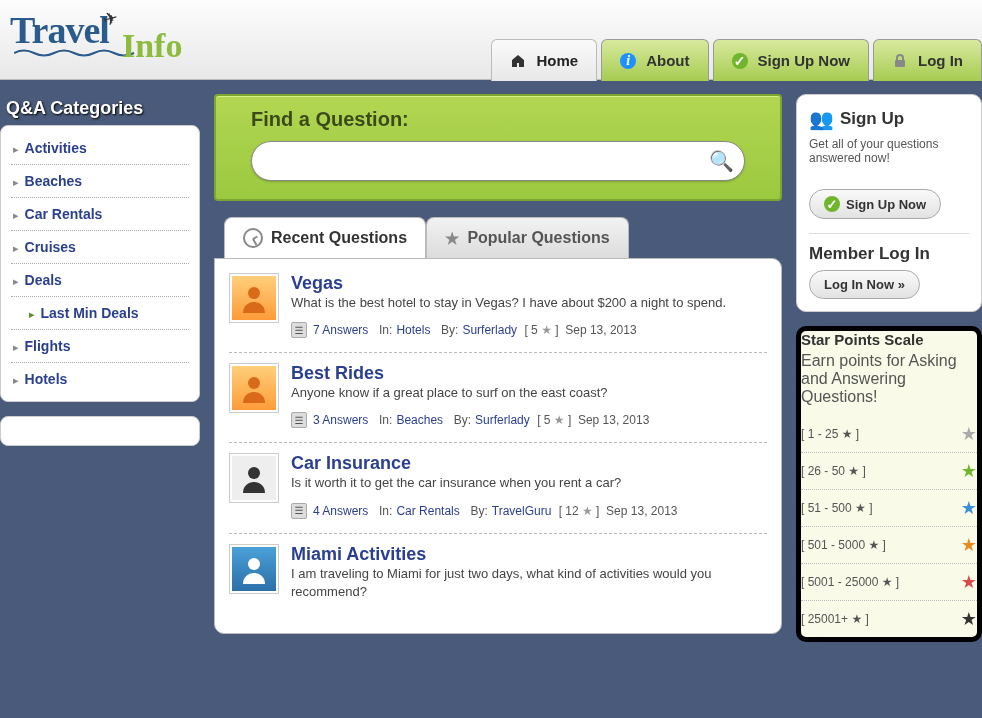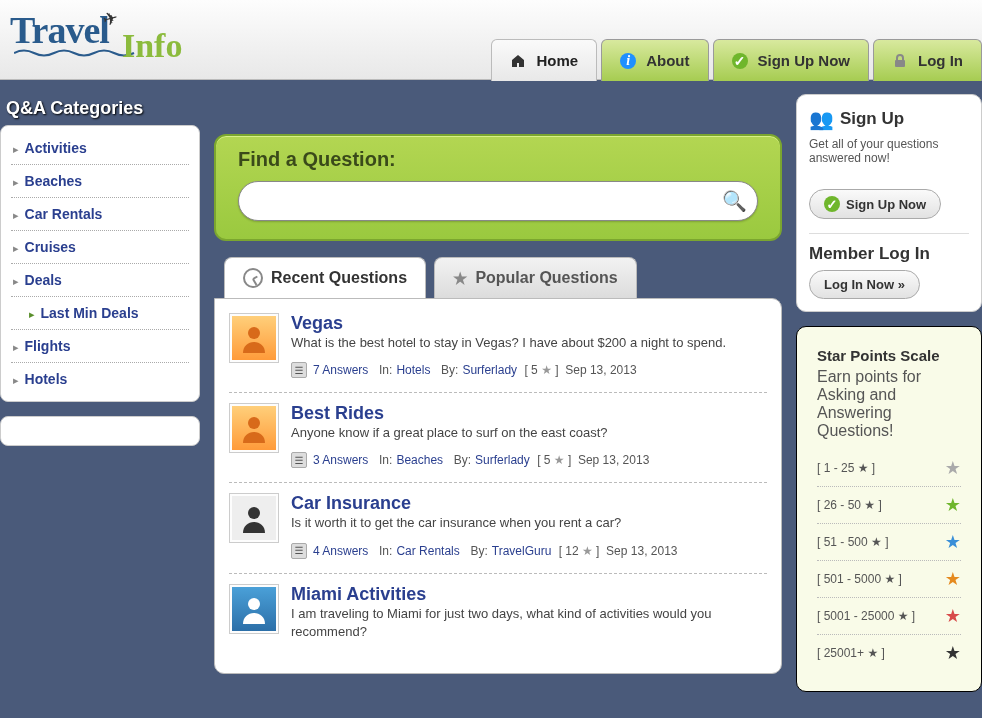--- a/index.html
+++ b/index.html
@@ -37,29 +37,29 @@
 .catlist { list-style:none; }
 .catlist li { border-bottom: 1px dotted #aaa; padding: 8px 2px; }
 .catlist li:last-child { border-bottom:none;}
 .catlist li a { color: #2a3f8f; font-weight: bold; font-size:14px;}
 .catlist li .arrow { color:#888; margin-right:6px; font-size:11px;}
 .catlist li.sub { padding-left: 18px; }
 .catlist li.sub .arrow { color:#5a8f2c;}
 .empty-box { background:#fff; border:1px solid #ccc; border-radius:8px; height:30px; margin-top:14px;}
 
 
-.searchbox { background: linear-gradient(#b3d652,#9ac93f); border:2px solid #7ba62f; border-radius:12px; padding:12px 22px 18px; box-shadow: inset 0 1px 0 #d8f088; margin-top: 40px;}
+.searchbox { background: linear-gradient(#b3d652,#9ac93f); border:2px solid #7ba62f; border-radius:4px; padding:12px 35px 18px; box-shadow: inset 0 1px 0 #d8f088;}
 .searchbox h2 { color:#3a4a1a; font-size:20px; font-weight:bold; margin-bottom:10px;}
 .searchfield { background:#fff; border:1px solid #888; border-radius:22px; height:40px; display:flex; align-items:center; padding:0 10px 0 18px; box-shadow: 0 1px 2px rgba(0,0,0,.2);}
 .searchfield input { flex:1; border:none; outline:none; font-size:15px; background:transparent;}
 .searchfield .mag { font-size:20px; color:#666;}
 
 
 .qtabs-wrap { margin-top:16px; }
-.qtabs { display:flex; gap:8px; padding-left:10px;}
+.qtabs { display:flex; padding-left:10px;}
 .qtab { display:flex; align-items:center; gap:8px; background: linear-gradient(#f2f2f2,#dcdcdc); border:1px solid #bbb; border-bottom:none; border-radius:8px 8px 0 0; padding:10px 18px; font-weight:bold; font-size:16px; color:#555;}
 .qtab.active { background:#fff; color:#333;}
 .qtab .tabicon { color:#888;}
 .qcontent { background:#fff; border:1px solid #bbb; border-radius:0 10px 10px 10px; padding:4px 14px 8px; }
 
 .qitem { display:flex; gap:12px; padding:10px 0 14px; border-bottom:1px dashed #bbb;}
 .qitem:last-child{border-bottom:none;}
 .avatar { width:50px; height:50px; border:1px solid #ccc; padding:2px; background:#fdfdfd; flex-shrink:0;}
 .avbox { width:100%; height:100%; display:flex; align-items:center; justify-content:center;}
 .av-orange { background: linear-gradient(#ffcf7a,#ff9b3a);}
@@ -75,21 +75,21 @@
 .qmeta .star{ color:#999;}
 
 
 .rpanel { background:#fff; border:1px solid #ccc; border-radius:10px; padding:12px; margin-bottom:14px;}
 .rpanel h3 { font-size:17px; font-weight:bold; color:#333; margin-bottom:6px; display:flex; align-items:center; gap:6px;}
 .rpanel p { font-size:12px; color:#555; margin-bottom:24px;}
 .pillbtn { display:inline-flex; align-items:center; gap:6px; background: linear-gradient(#fafafa,#e2e2e2); border:1px solid #aaa; border-radius:18px; padding:6px 14px; font-weight:bold; font-size:13px; color:#333; cursor:pointer;}
 .pillbtn .ico-check{ width:16px;height:16px;}
 .rpanel hr { border:none; border-top:1px solid #ddd; margin:14px 0 10px;}
 
-.scalepanel { background:#f9fbe8; border:1px solid #000000; border-radius:10px; padding:20px;}
+.scalepanel { background:#f9fbe8; border:5px solid #000000; border-radius:10px; padding:0;}
 .scalepanel h3{ font-size:15px; font-weight:bold; margin-bottom:4px;}
 .scalepanel p{ font-size:16px; color:#555; margin-bottom:10px;}
 .scale-row{ display:flex; align-items:center; justify-content:space-between; border-bottom:1px dotted #bbb; padding:7px 0; font-size:12px; color:#555;}
 .scale-row:last-child{border-bottom:none;}
 .bigstar{ font-size:18px;}
 .st-gray{color:#aaa;} .st-green{color:#6fb62c;} .st-blue{color:#3a8fd8;} .st-orange{color:#e58a1f;} .st-red{color:#d84a4a;} .st-black{color:#333;}
 .user-ico{ color:#7ab23a; font-size:20px;}
 
 .clock-ico{ display:inline-flex; width:20px;height:20px; border:2px solid #888; border-radius:50%; position:relative;}
 .clock-ico::before{content:""; position:absolute; left:50%; top:50%; width:5px; height:2px; background:#888; transform-origin:left; transform:rotate(-30deg);}

